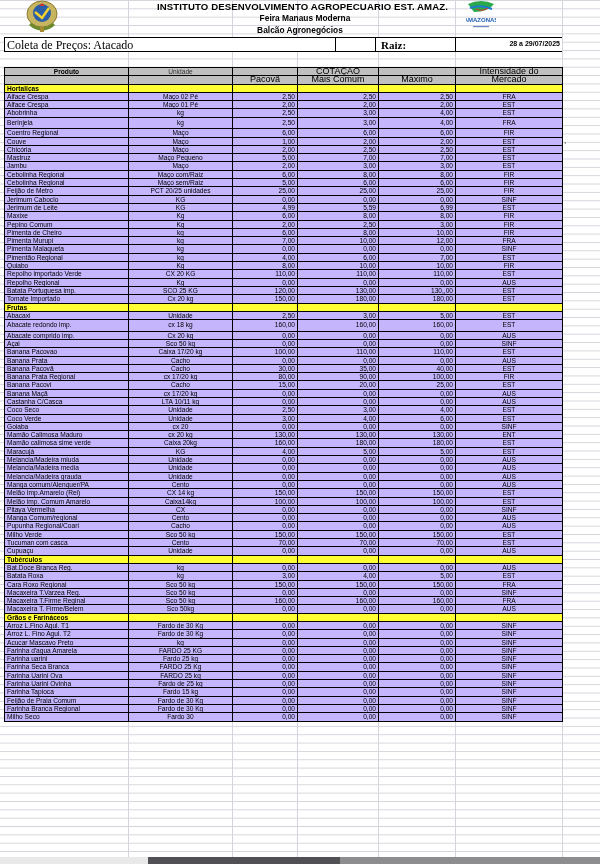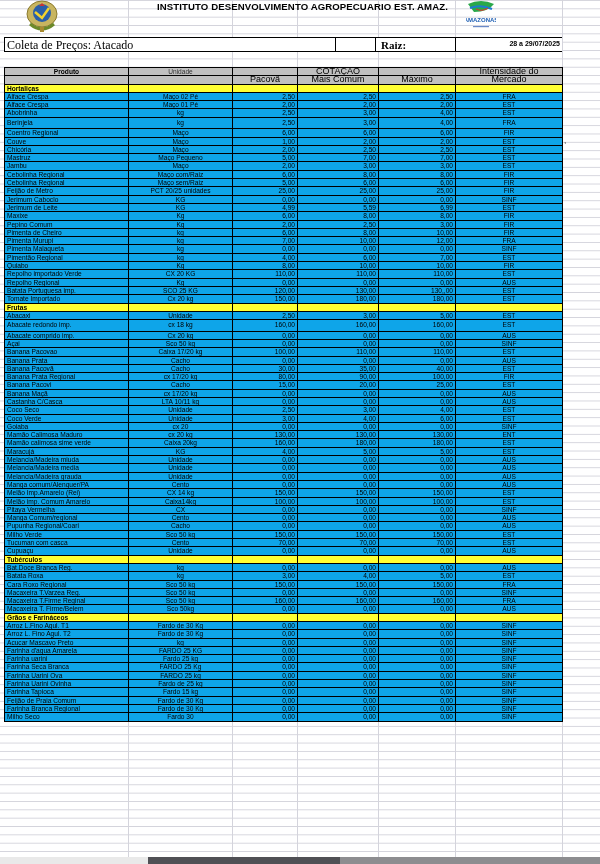--- a/index.html
+++ b/index.html
@@ -28,21 +28,21 @@
 
   .coleta-row { position:absolute; left:4px; top:37px; width:558px; height:15px; border:1px solid #000; border-right:none; box-sizing:border-box; z-index:2; background:#fff;}
   .coleta-label { position:absolute; left:2px; top:0px; font-family:"Liberation Serif", serif; font-size:12px; }
   .coleta-sep { position:absolute; top:0; width:1px; height:14px; background:#000; }
   .data-label { position:absolute; left:376px; top:1px; font-family:"Liberation Serif", serif; font-weight:bold; font-size:11px; }
   .data-value { position:absolute; right:2px; top:2px; font-size:7px; font-weight:bold; }
 
   table.sheet {
     position:absolute; left:4px; top:67px; z-index:2;
     border-collapse:collapse; table-layout:fixed;
-    font-size:6.6px; background:#0ea5e9;
+    font-size:6.6px; background:#c4b5fd;
   }
   table.sheet td {
     border:1px solid #000; padding:0 2px; height:7.3px; line-height:7.3px;
     white-space:nowrap; overflow:hidden;
   }
   .hdr td { background:#c0c0c0; font-size:6.6px; height:10px; line-height:10px; }
   .hdr .big { font-size:9px; text-align:center; }
   .hdr .prod { font-weight:bold; text-align:center; }
   .hdr .unid { text-align:center; color:#333; }
   .sec td { background:#ffff33; font-weight:bold; }
@@ -72,20 +72,22 @@
     <svg width="40" height="34" viewBox="0 0 40 34">
       <ellipse cx="20" cy="14" rx="15" ry="13" fill="#c8b560" stroke="#8a7a30" stroke-width="1"></ellipse>
       <ellipse cx="20" cy="13" rx="9" ry="9" fill="#2a5fa8"></ellipse>
       <path d="M13 12 L20 18 L27 8" stroke="#f2d22e" stroke-width="2.5" fill="none"></path>
       <path d="M17 6 L23 6 L20 3 Z" fill="#c33"></path>
       <path d="M8 24 Q20 34 32 24" stroke="#6b8a2a" stroke-width="3" fill="none"></path>
       <rect x="18" y="27" width="4" height="5" fill="#a88a30"></rect>
     </svg>
   </div>
   <div class="title1">INSTITUTO DESENVOLVIMENTO AGROPECUARIO EST. AMAZ.</div>
+  <div class="title2">Feira Manaus Moderna</div>
+  <div class="title3">Balcão Agronegócios</div>
   <div class="logo-right">
     <svg width="30" height="32" viewBox="0 0 30 32">
       <path d="M2 4 Q15 -2 28 4 Q22 12 8 12 Z" fill="#2aa84a"></path>
       <path d="M4 8 Q15 4 26 9" stroke="#1e7ad0" stroke-width="2" fill="none"></path>
       <path d="M10 9 Q16 12 22 8" stroke="#e03030" stroke-width="1" fill="none"></path>
       <text x="15" y="22" text-anchor="middle" font-family="Liberation Sans, sans-serif" font-size="6" font-weight="bold" fill="#1e5fb4">AMAZONAS</text>
       <rect x="7" y="26" width="16" height="1.2" fill="#6a8ac8"></rect>
     </svg>
   </div>
 </div>

